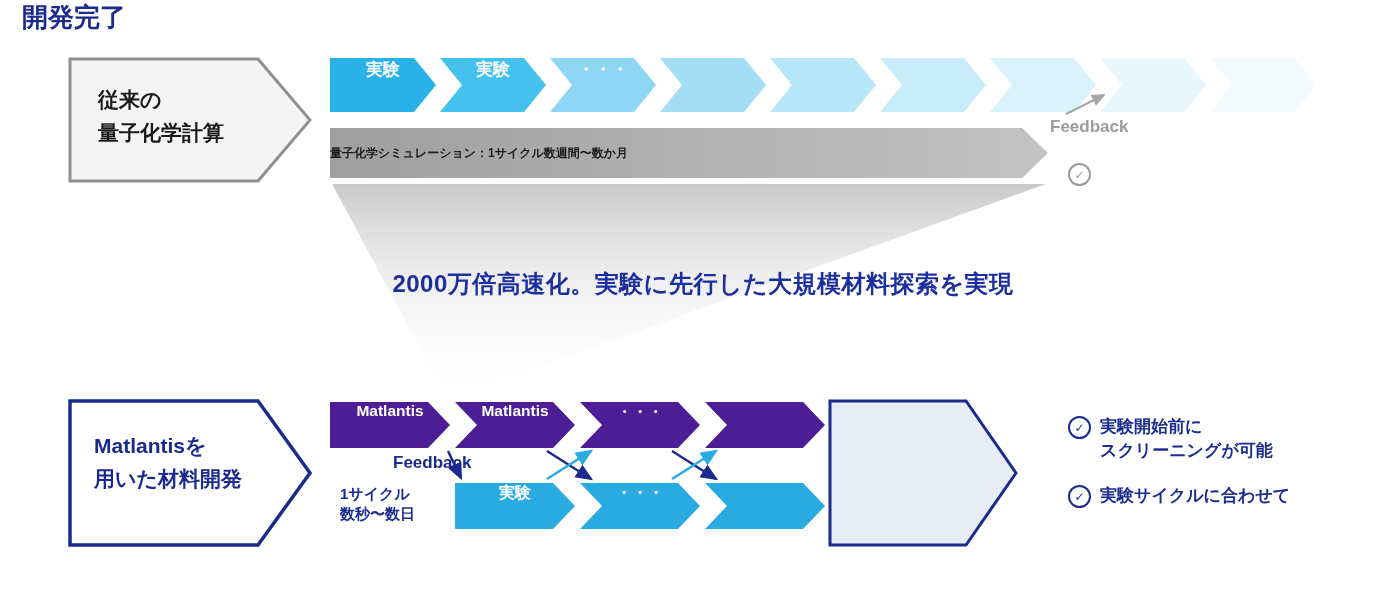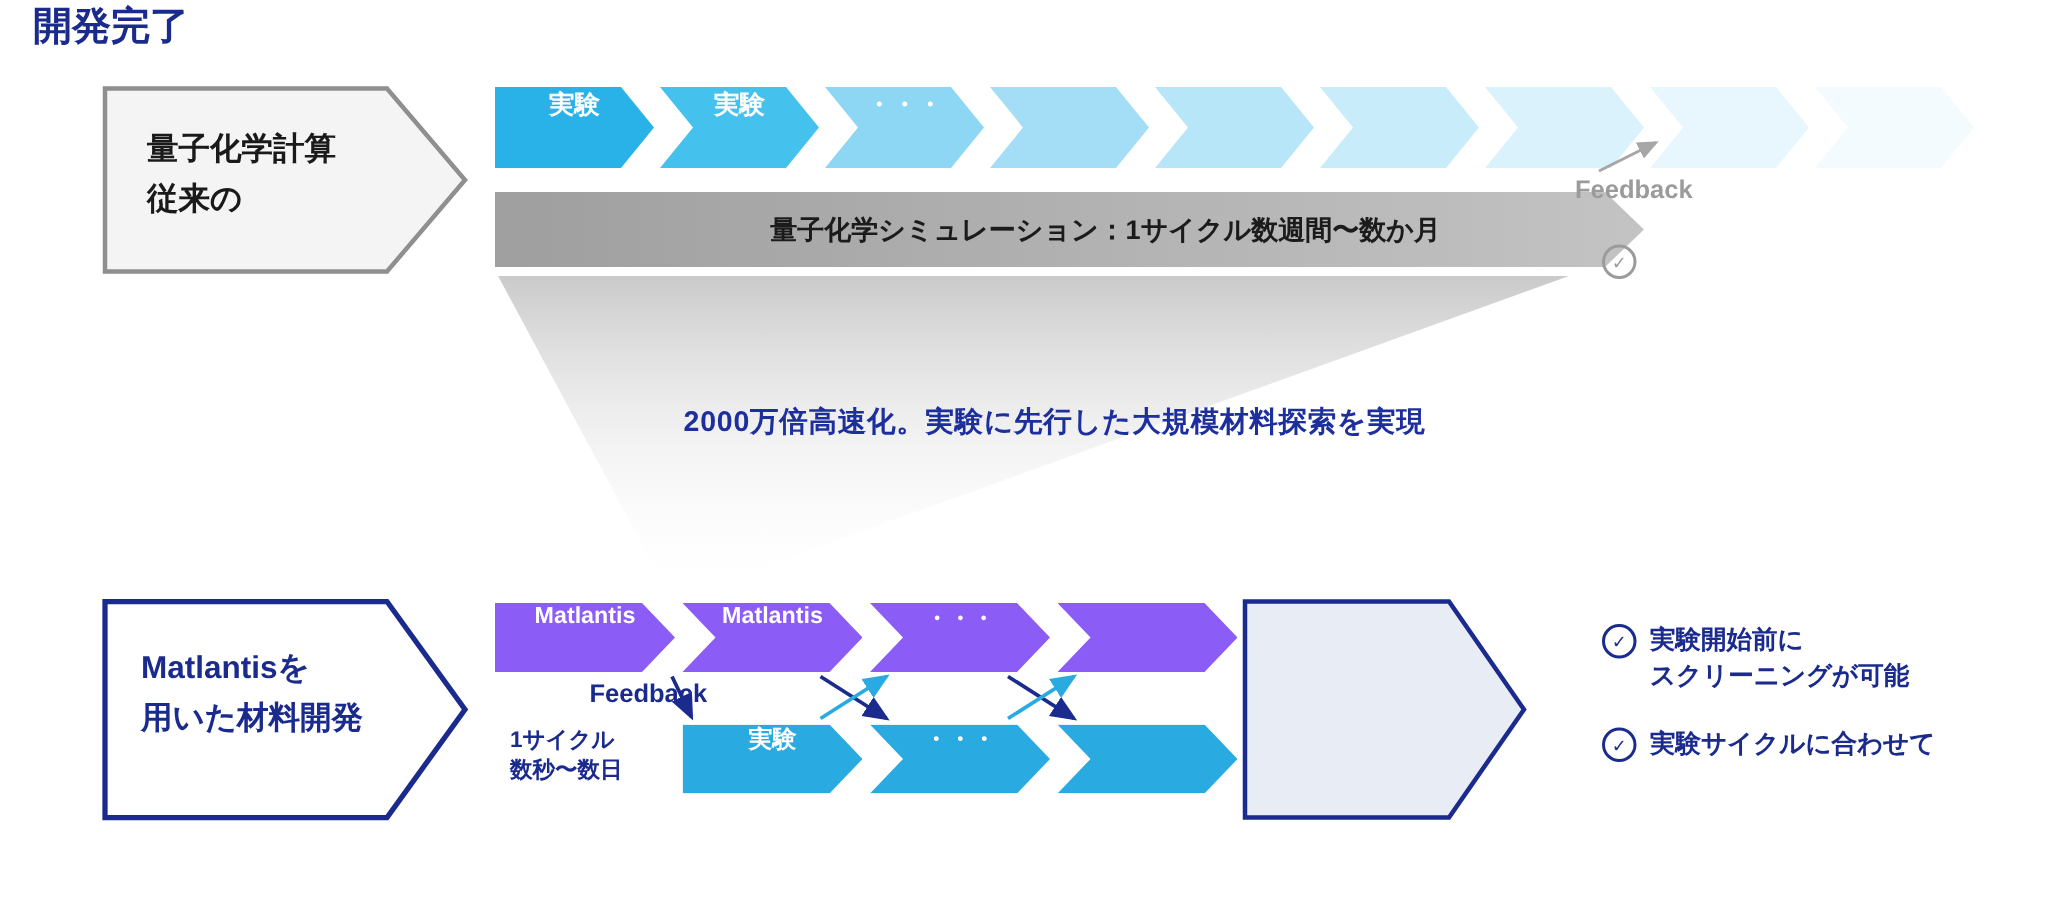--- a/index.html
+++ b/index.html
@@ -11,36 +11,36 @@
   .chev{
     position:absolute;display:flex;align-items:flex-start;justify-content:center;
     font-weight:bold;color:#fff;white-space:nowrap;
   }
   .cfirst{clip-path:polygon(0 0, calc(100% - 22px) 0, 100% 50%, calc(100% - 22px) 100%, 0 100%);}
   .cmid{clip-path:polygon(0 0, calc(100% - 22px) 0, 100% 50%, calc(100% - 22px) 100%, 0 100%, 22px 50%);}
   .trow{top:58px;width:106px;height:54px;font-size:17px;}
   .tc1{background:#29b2e8;} .tc2{background:#45c1ee;} .tc3{background:#8ed7f4;}
   .tc4{background:#a4def6;} .tc5{background:#b7e6f8;} .tc6{background:#c9ecfa;}
   .tc7{background:#daf2fb;} .tc8{background:#e8f7fd;} .tc9{background:#f3fbfe;}
-  .nrow{top:402px;width:120px;height:46px;font-size:15.5px;background:#8b5cf6;}
+  .nrow{top:402px;width:120px;height:46px;font-size:15.5px;background:#4c1d95;}
   .erow{top:483px;width:120px;height:46px;font-size:16px;background:#29abe2;}
   .simbar{
     position:absolute;left:330px;top:128px;width:718px;height:50px;
     clip-path:polygon(0 0, calc(100% - 26px) 0, 100% 50%, calc(100% - 26px) 100%, 0 100%);
     background:linear-gradient(90deg,#9f9f9f,#c3c3c3);
-    display:flex;align-items:center;justify-content:center;
-    font-size:18px;font-weight:bold;color:#1b1b1b;padding-left:48px;
+    display:flex;align-items:center;justify-content:flex-start;
+    font-size:12px;font-weight:bold;color:#1b1b1b;
   }
   .boxtext{position:absolute;font-weight:bold;line-height:1.55;}
   .legacy-text{left:98px;top:84px;font-size:21px;color:#1a1a1a;}
   .matl-text{left:94px;top:430px;font-size:21px;color:#1a2b8d;}
   .complete-text{left:828px;top:454px;width:148px;text-align:center;font-size:26px;font-weight:bold;color:#1a2b8d;}
   .headline{
     position:absolute;left:348px;top:268px;width:710px;text-align:center;
-    font-size:19px;font-weight:bold;color:#1d2f9c;letter-spacing:0.5px;
+    font-size:24px;font-weight:bold;color:#1d2f9c;letter-spacing:0.5px;
   }
   .feedback-gray{position:absolute;left:1050px;top:117px;font-size:17px;font-weight:bold;color:#9b9b9b;}
   .feedback-navy{position:absolute;left:393px;top:453px;font-size:17px;font-weight:bold;color:#1a2b8d;}
   .cycle-note{position:absolute;left:330px;top:484px;font-size:15px;font-weight:bold;color:#1a2b8d;line-height:1.35;margin-left:10px;}
   .note-item{position:absolute;display:flex;align-items:flex-start;gap:9px;}
   .check{
     flex:0 0 auto;width:19px;height:19px;border-radius:50%;border:2px solid #1a2b8d;
     display:flex;align-items:center;justify-content:center;
     font-size:12px;font-weight:bold;color:#1a2b8d;margin-top:1px;
   }
@@ -61,22 +61,22 @@
         <stop offset="1" stop-color="#ffffff" stop-opacity="0"></stop>
       </linearGradient>
     </defs>
     <polygon points="332,184 1046,184 448,400" fill="url(#funnelFade)"></polygon>
   </svg>
 
   <svg class="layer" style="left:68px;top:56px;" width="246" height="128">
     <polygon points="2,3 190,3 242,64 190,125 2,125" fill="#f4f4f4" stroke="#8f8f8f" stroke-width="3"></polygon>
   </svg>
   <div class="boxtext legacy-text">
+    <div>従来の</div>
     <div>量子化学計算</div>
-    <div>従来の</div>
   </div>
 
   <div class="chev trow cfirst tc1" style="left:330px">
       <span>実験</span>
     </div>
   <div class="chev trow cmid tc2" style="left:440px">
       <span>実験</span>
     </div>
   <div class="chev trow cmid tc3" style="left:550px">
       <span>・・・</span>

